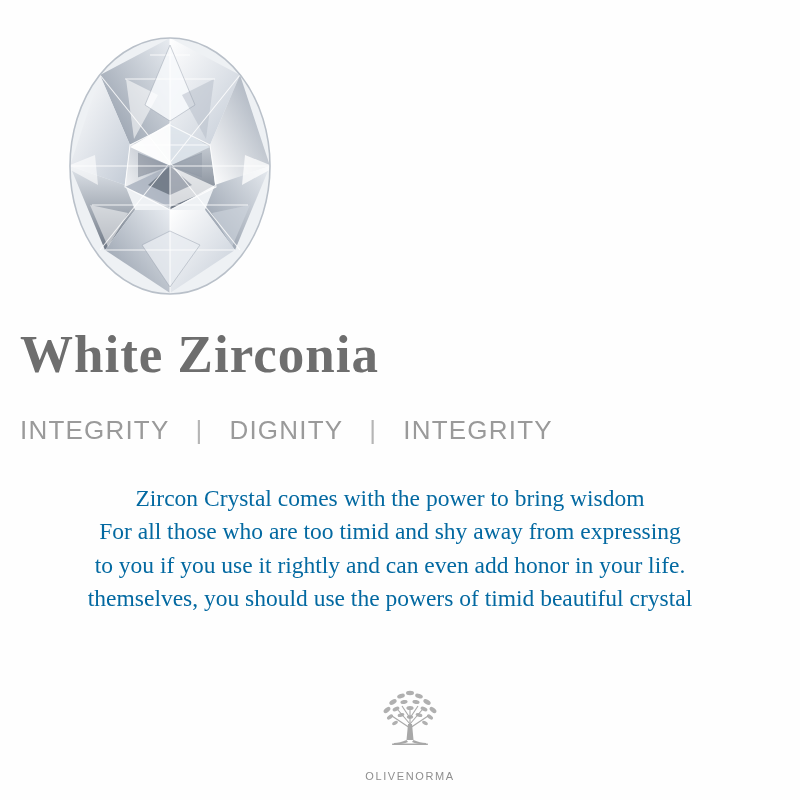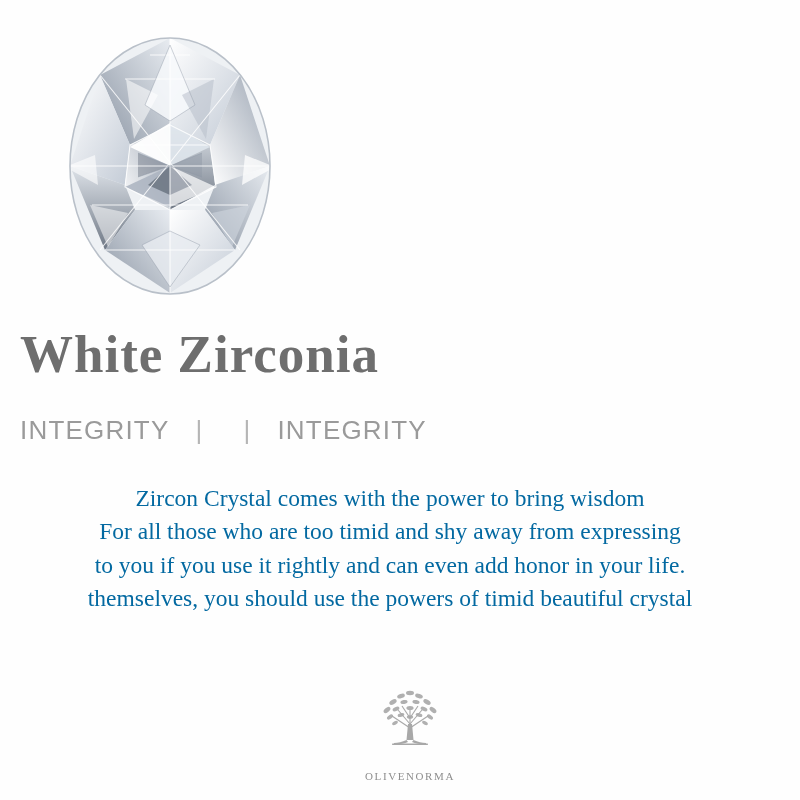--- a/index.html
+++ b/index.html
@@ -90,21 +90,21 @@
     bottom: 18px;
     display: flex;
     flex-direction: column;
     align-items: center;
   }
   .brand-tree {
     display: block;
   }
   .brand-name {
     margin-top: 20px;
-    font-family: Liberation Serif, serif;
+    font-family: Liberation Sans, sans-serif;
     font-size: 11px;
     letter-spacing: 1.6px;
     color: #8e8e8e;
   }
 </style>
 </head>
 <body>
 
 <div class="card">
 
@@ -185,20 +185,21 @@
 
       <ellipse cx="140" cy="131" rx="100" ry="128" fill="none" stroke="#b9c0c9" stroke-width="1.6"></ellipse>
     </svg>
   </div>
 
   <div class="title">White  Zirconia</div>
 
   <div class="keywords">
     <span>INTEGRITY</span>
     <span class="sep">|</span>
+    <span>DIGNITY</span>
     <span class="sep">|</span>
     <span>INTEGRITY</span>
   </div>
 
   <div class="description">
     <span class="line">Zircon Crystal comes with the power to bring wisdom</span>
     <span class="line">For all those who are too timid and shy away from expressing</span>
     <span class="line">to you if you use it rightly and can even add honor in your life.</span>
     <span class="line">themselves, you should use the powers of timid beautiful crystal</span>
   </div>

